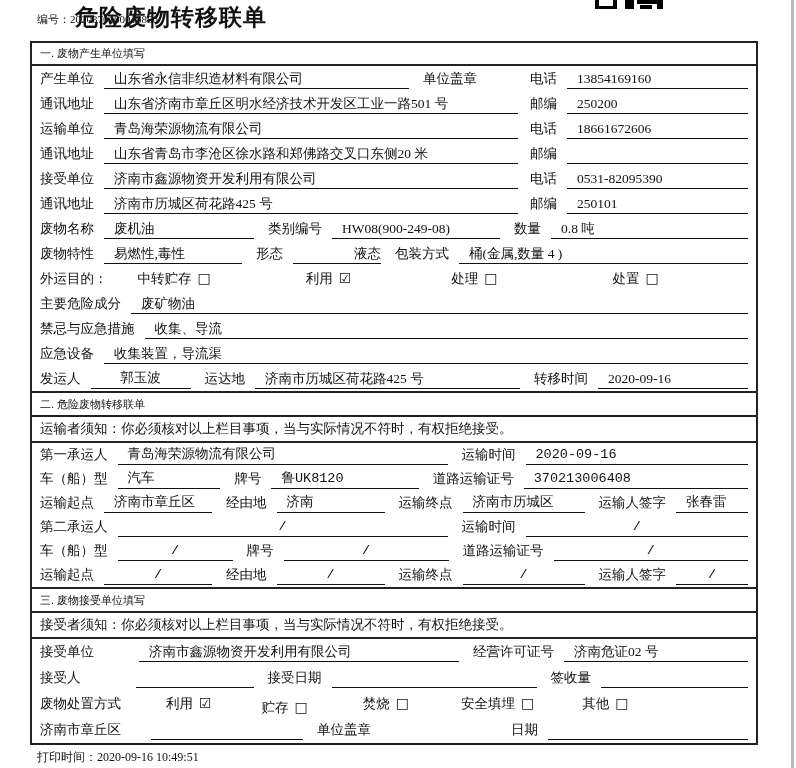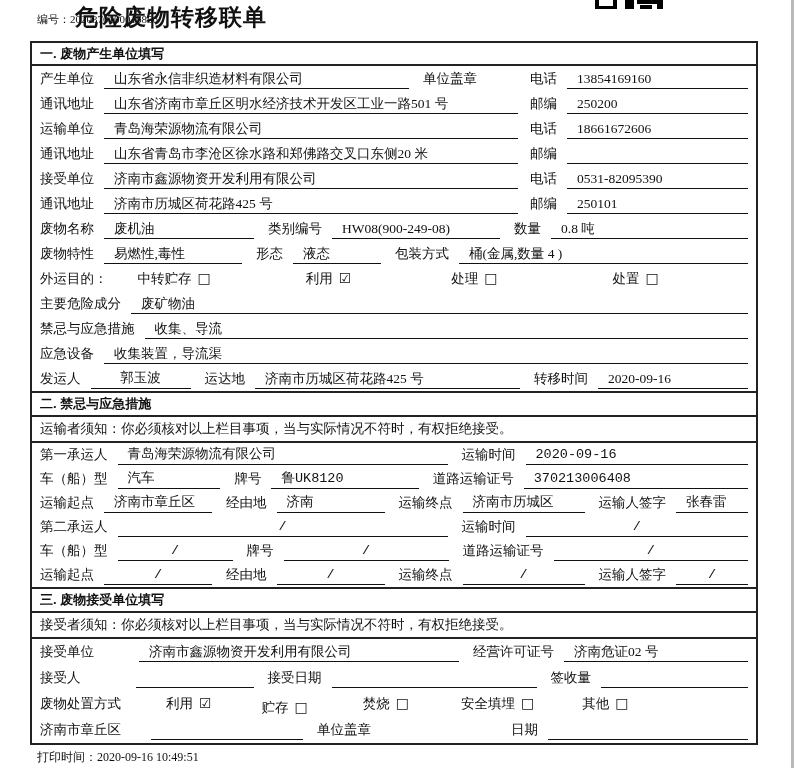--- a/index.html
+++ b/index.html
@@ -18,22 +18,22 @@
   .qr-hollow { left:0; top:0; width:22px; height:9px; background:transparent !important;
                border-left:4px solid #000; border-right:4px solid #000; border-bottom:3px solid #000; }
   .qr-b1 { left:30px; top:0; width:9px; height:9px; }
   .qr-b2 { left:42px; top:0; width:20px; height:4px; }
   .qr-b3 { left:45px; top:5px; width:12px; height:4px; }
   .qr-b4 { left:62px; top:0; width:6px; height:9px; }
 
   
   .form-table { position:absolute; left:30px; top:41px; width:728px;
                 border:2px solid #222; background:#fff; }
-  .sec-h { font-family:"Liberation Sans","DejaVu Sans",sans-serif; font-weight:bold;
-           font-size:13px; padding:2px 8px; height:23px; border-bottom:2px solid #222;
+  .sec-h { font-family:"Liberation Sans","DejaVu Sans",sans-serif; font-weight:normal;
+           font-size:11px; padding:2px 8px; height:23px; border-bottom:2px solid #222;
            display:flex; align-items:center; }
   .sec-h.mid { border-top:2px solid #222; height:26px; }
   .notice { font-size:13.5px; height:26px; display:flex; align-items:center;
             padding:0 8px; border-bottom:2px solid #222; }
 
   .row { display:flex; align-items:center; height:25px; padding:8px 8px; font-size:13.5px; }
   .s2 .row { height:24px;font-family:Liberation Mono, monospace; }
   .s3 .row { height:26px; }
 
   .lbl { white-space:nowrap; margin-right:10px; }
@@ -49,21 +49,21 @@
 
   .opt { white-space:nowrap; }
   .box { font-family:"DejaVu Sans","Liberation Sans",sans-serif; font-size:14px; margin-left:6px; }
   .ml20{margin-left:20px;} .ml35{margin-left:35px;} .ml45{margin-left:45px;}
   .ml48{margin-left:48px;} .ml50{margin-left:50px;margin-top:7px;} .ml52{margin-left:52px;}
   .ml55{margin-left:55px;} .ml95{margin-left:95px;} .ml100{margin-left:100px;} .ml115{margin-left:115px;}
 
   .print-time { position:absolute; left:37px; top:749px; font-size:12px; white-space:nowrap; }
 
   .w305{width:305px;} .w330{width:330px;} .w320{width:320px;}
-  .w150{width:150px;} .w168{width:168px;} .w138{width:138px;font-family:Liberation Serif, serif;} .w88{width:88px;}
+  .w150{width:150px;} .w168{width:168px;} .w138{width:138px;font-family:Liberation Serif, serif;} .w88{width:88px;text-align:right;}
   .w100{width:100px;font-family:Liberation Mono, monospace;} .w265{width:265px;} .w115{width:115px;} .w165{width:165px;}
   .w252{width:252px;} .w108{width:108px;} .w122{width:122px;}
   .w118{width:118px;} .w205{width:205px;} .w152{width:152px;} .w200{width:200px;}
 </style>
 </head>
 <body>
 
 <div class="right-edge"></div>
 
 <div class="serial"><span>编号：</span><span>2020370100016856</span></div>
@@ -183,21 +183,21 @@
       <span class="lbl">发运人</span>
       <span class="fill w100 c">郭玉波</span>
       <span class="lbl g">运达地</span>
       <span class="fill w265">济南市历城区荷花路425 号</span>
       <span class="lbl g">转移时间</span>
       <span class="fill flex">2020-09-16</span>
     </div>
   </div>
 
   <div class="s2">
-    <div class="sec-h mid">二. 禁忌与应急措施</div>
+    <div class="sec-h mid">二. 危险废物转移联单</div>
     <div class="notice">运输者须知：你必须核对以上栏目事项，当与实际情况不符时，有权拒绝接受。</div>
 
     <div class="row">
       <span class="lbl">第一承运人</span>
       <span class="fill w330">青岛海荣源物流有限公司</span>
       <span class="lbl g">运输时间</span>
       <span class="fill flex">2020-09-16</span>
     </div>
 
     <div class="row">

